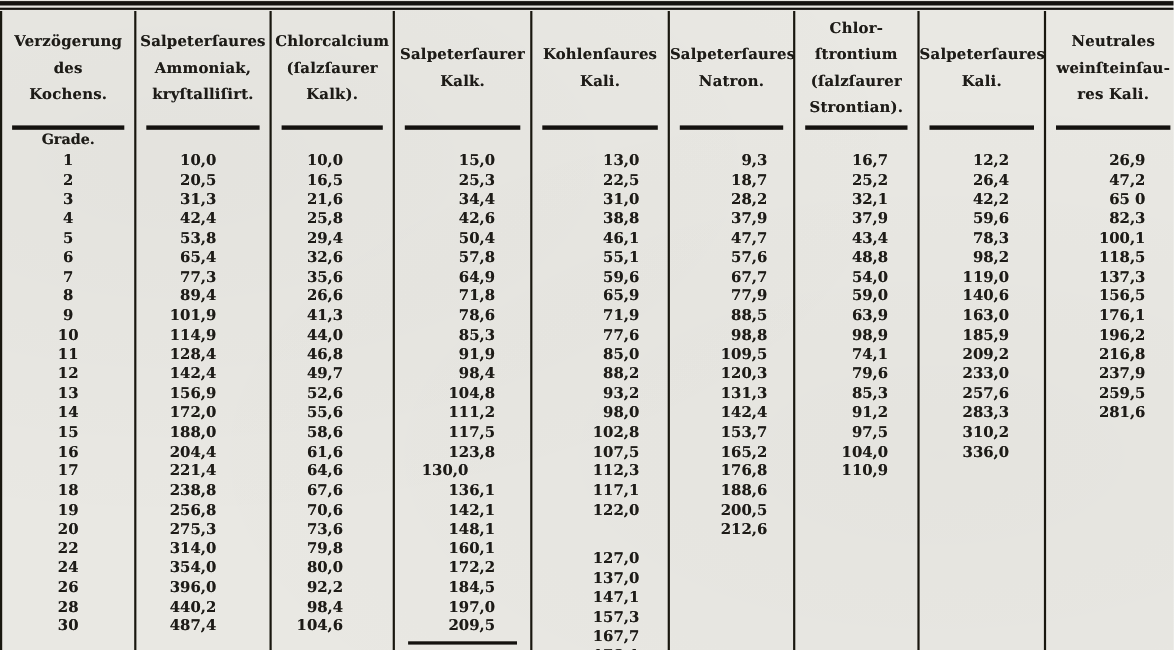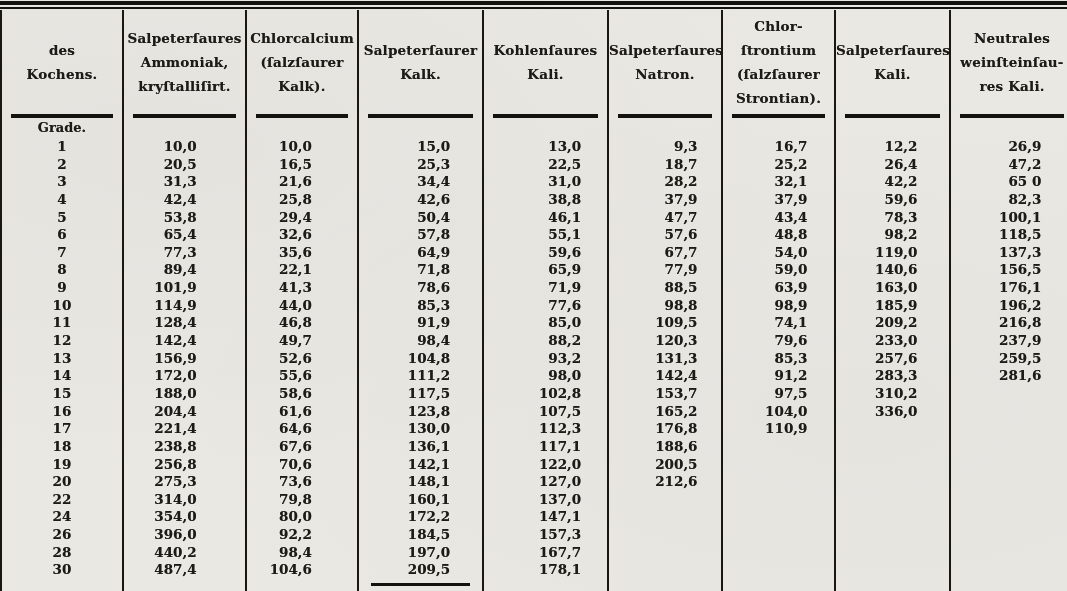--- a/index.html
+++ b/index.html
@@ -53,20 +53,21 @@
 </style>
 </head>
 <body>
 
 <div class="page">
   <div class="rule-top a"></div>
   <div class="rule-top b"></div>
   <div id="table">
       <div class="col" style="width: 122px;">
         <div class="col-header">
+          <div>Verzögerung</div>
           <div>des</div>
           <div>Kochens.</div>
         </div>
         <div class="col-rule"></div>
         <div class="unit-band">Grade.</div>
         <div class="cell grade">1</div>
         <div class="cell grade">2</div>
         <div class="cell grade">3</div>
         <div class="cell grade">4</div>
         <div class="cell grade">5</div>
@@ -133,21 +134,21 @@
         </div>
         <div class="col-rule"></div>
         <div class="unit-band"></div>
         <div class="cell num" style="padding-right: 41%;">10,0</div>
         <div class="cell num" style="padding-right: 41%;">16,5</div>
         <div class="cell num" style="padding-right: 41%;">21,6</div>
         <div class="cell num" style="padding-right: 41%;">25,8</div>
         <div class="cell num" style="padding-right: 41%;">29,4</div>
         <div class="cell num" style="padding-right: 41%;">32,6</div>
         <div class="cell num" style="padding-right: 41%;">35,6</div>
-        <div class="cell num" style="padding-right: 41%;">22,1</div>
+        <div class="cell num" style="padding-right: 41%;">26,6</div>
         <div class="cell num" style="padding-right: 41%;">41,3</div>
         <div class="cell num" style="padding-right: 41%;">44,0</div>
         <div class="cell num" style="padding-right: 41%;">46,8</div>
         <div class="cell num" style="padding-right: 41%;">49,7</div>
         <div class="cell num" style="padding-right: 41%;">52,6</div>
         <div class="cell num" style="padding-right: 41%;">55,6</div>
         <div class="cell num" style="padding-right: 41%;">58,6</div>
         <div class="cell num" style="padding-right: 41%;">61,6</div>
         <div class="cell num" style="padding-right: 41%;">64,6</div>
         <div class="cell num" style="padding-right: 41%;">67,6</div>
@@ -175,21 +176,21 @@
         <div class="cell num" style="padding-right: 26%;">64,9</div>
         <div class="cell num" style="padding-right: 26%;">71,8</div>
         <div class="cell num" style="padding-right: 26%;">78,6</div>
         <div class="cell num" style="padding-right: 26%;">85,3</div>
         <div class="cell num" style="padding-right: 26%;">91,9</div>
         <div class="cell num" style="padding-right: 26%;">98,4</div>
         <div class="cell num" style="padding-right: 26%;">104,8</div>
         <div class="cell num" style="padding-right: 26%;">111,2</div>
         <div class="cell num" style="padding-right: 26%;">117,5</div>
         <div class="cell num" style="padding-right: 26%;">123,8</div>
-        <div class="cell num" style="padding-right: 26%;">130,0</div>
+        <div class="cell num" style="padding-right: 26%; text-align: center;">130,0</div>
         <div class="cell num" style="padding-right: 26%;">136,1</div>
         <div class="cell num" style="padding-right: 26%;">142,1</div>
         <div class="cell num" style="padding-right: 26%;">148,1</div>
         <div class="cell num" style="padding-right: 26%;">160,1</div>
         <div class="cell num" style="padding-right: 26%;">172,2</div>
         <div class="cell num" style="padding-right: 26%; padding-left: 17px;">184,5</div>
         <div class="cell num" style="padding-right: 26%;">197,0</div>
         <div class="cell num" style="padding-right: 26%;">209,5</div>
         <div class="col-bottom-rule"></div>
       </div>
@@ -212,21 +213,21 @@
         <div class="cell num" style="padding-right: 21%;">77,6</div>
         <div class="cell num" style="padding-right: 21%;">85,0</div>
         <div class="cell num" style="padding-right: 21%;">88,2</div>
         <div class="cell num" style="padding-right: 21%;">93,2</div>
         <div class="cell num" style="padding-right: 21%;">98,0</div>
         <div class="cell num" style="padding-right: 21%;">102,8</div>
         <div class="cell num" style="padding-right: 21%;">107,5</div>
         <div class="cell num" style="padding-right: 21%;">112,3</div>
         <div class="cell num" style="padding-right: 21%;">117,1</div>
         <div class="cell num" style="padding-right: 21%;">122,0</div>
-        <div class="cell num" style="padding-right: 21%;">127,0</div>
+        <div class="cell num" style="padding-right: 21%; margin-top: 27px;">127,0</div>
         <div class="cell num" style="padding-right: 21%;">137,0</div>
         <div class="cell num" style="padding-right: 21%;">147,1</div>
         <div class="cell num" style="padding-right: 21%;">157,3</div>
         <div class="cell num" style="padding-right: 21%;">167,7</div>
         <div class="cell num" style="padding-right: 21%;">178,1</div>
       </div>
       <div class="col" style="width: 114px;">
         <div class="col-header">
           <div>Salpeterſaures</div>
           <div>Natron.</div>

